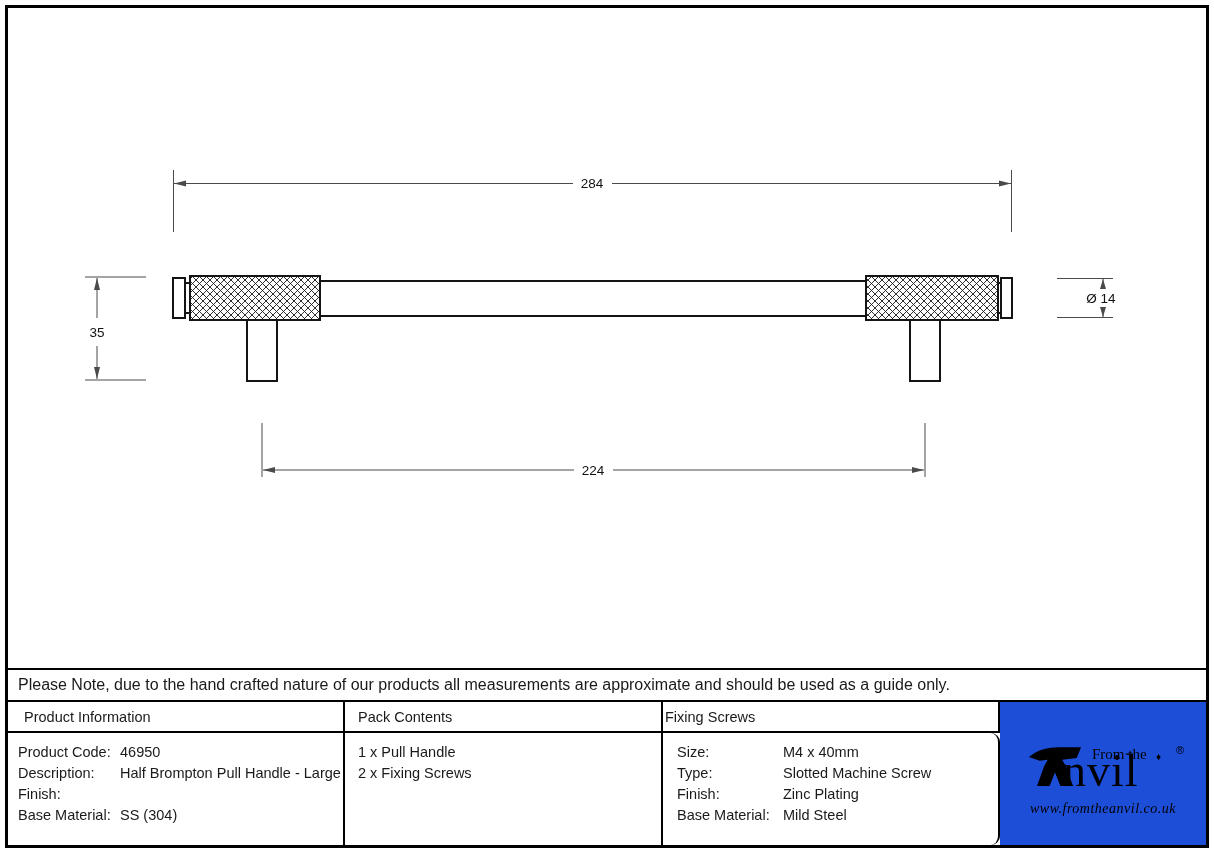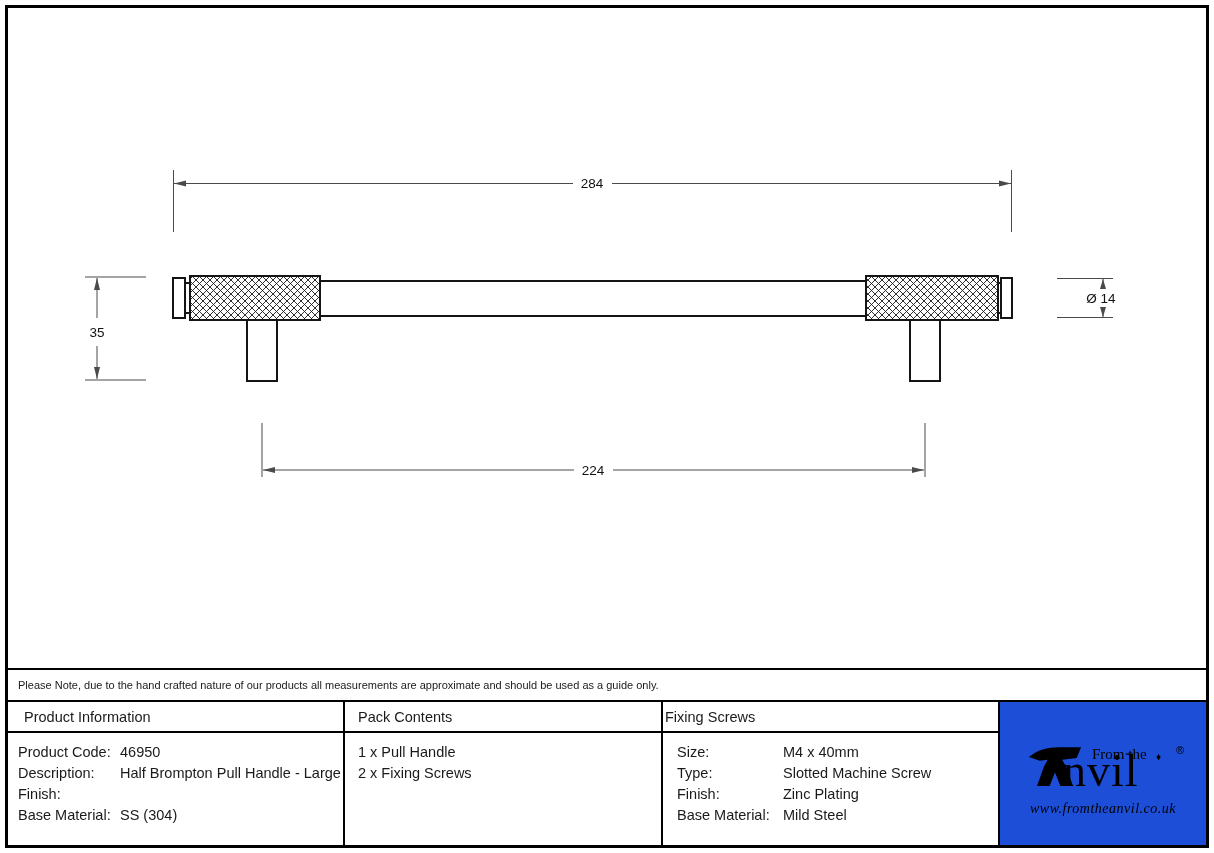--- a/index.html
+++ b/index.html
@@ -13,21 +13,21 @@
     border: 3px solid #000; box-sizing: border-box;
   }
   .drawing {
     position: absolute; left: 0; top: 0;
   }
   
   .note-box {
     position: absolute; left: 8px; top: 668px; width: 1198px; height: 34px;
     box-sizing: border-box; border-top: 2px solid #000; border-bottom: 2px solid #000;
     display: flex; align-items: center; padding-left: 10px; background: #fff;
-    font-size: 11px;
+    font-size: 16px;
   }
   
   .th-cell {
     position: absolute; box-sizing: border-box; height: 31px; top: 702px;
     border-right: 2px solid #000; border-bottom: 2px solid #000;
     display: flex; align-items: center; font-size: 14.5px; background: #fff;
   }
   .td-cell {
     position: absolute; box-sizing: border-box; height: 112px; top: 733px;
     border-right: 2px solid #000; background: #fff; font-size: 14.5px;
@@ -153,21 +153,21 @@
   </div>
 </div>
 
 <div class="td-cell" style="left:345px; width:318px;">
   <div class="cell-rows">
     <div class="pack-item">1 x Pull Handle</div>
     <div class="pack-item">2 x Fixing Screws</div>
   </div>
 </div>
 
-<div class="td-cell col-fixing" style="left:663px; width:337px;">
+<div class="td-cell col-fixing" style="left:663px; width:337px;border-radius:9px;">
   <div class="cell-rows">
     <div class="spec-row">
       <span>Size:</span>
       <span>M4 x 40mm</span>
     </div>
     <div class="spec-row">
       <span>Type:</span>
       <span>Slotted Machine Screw</span>
     </div>
     <div class="spec-row">

